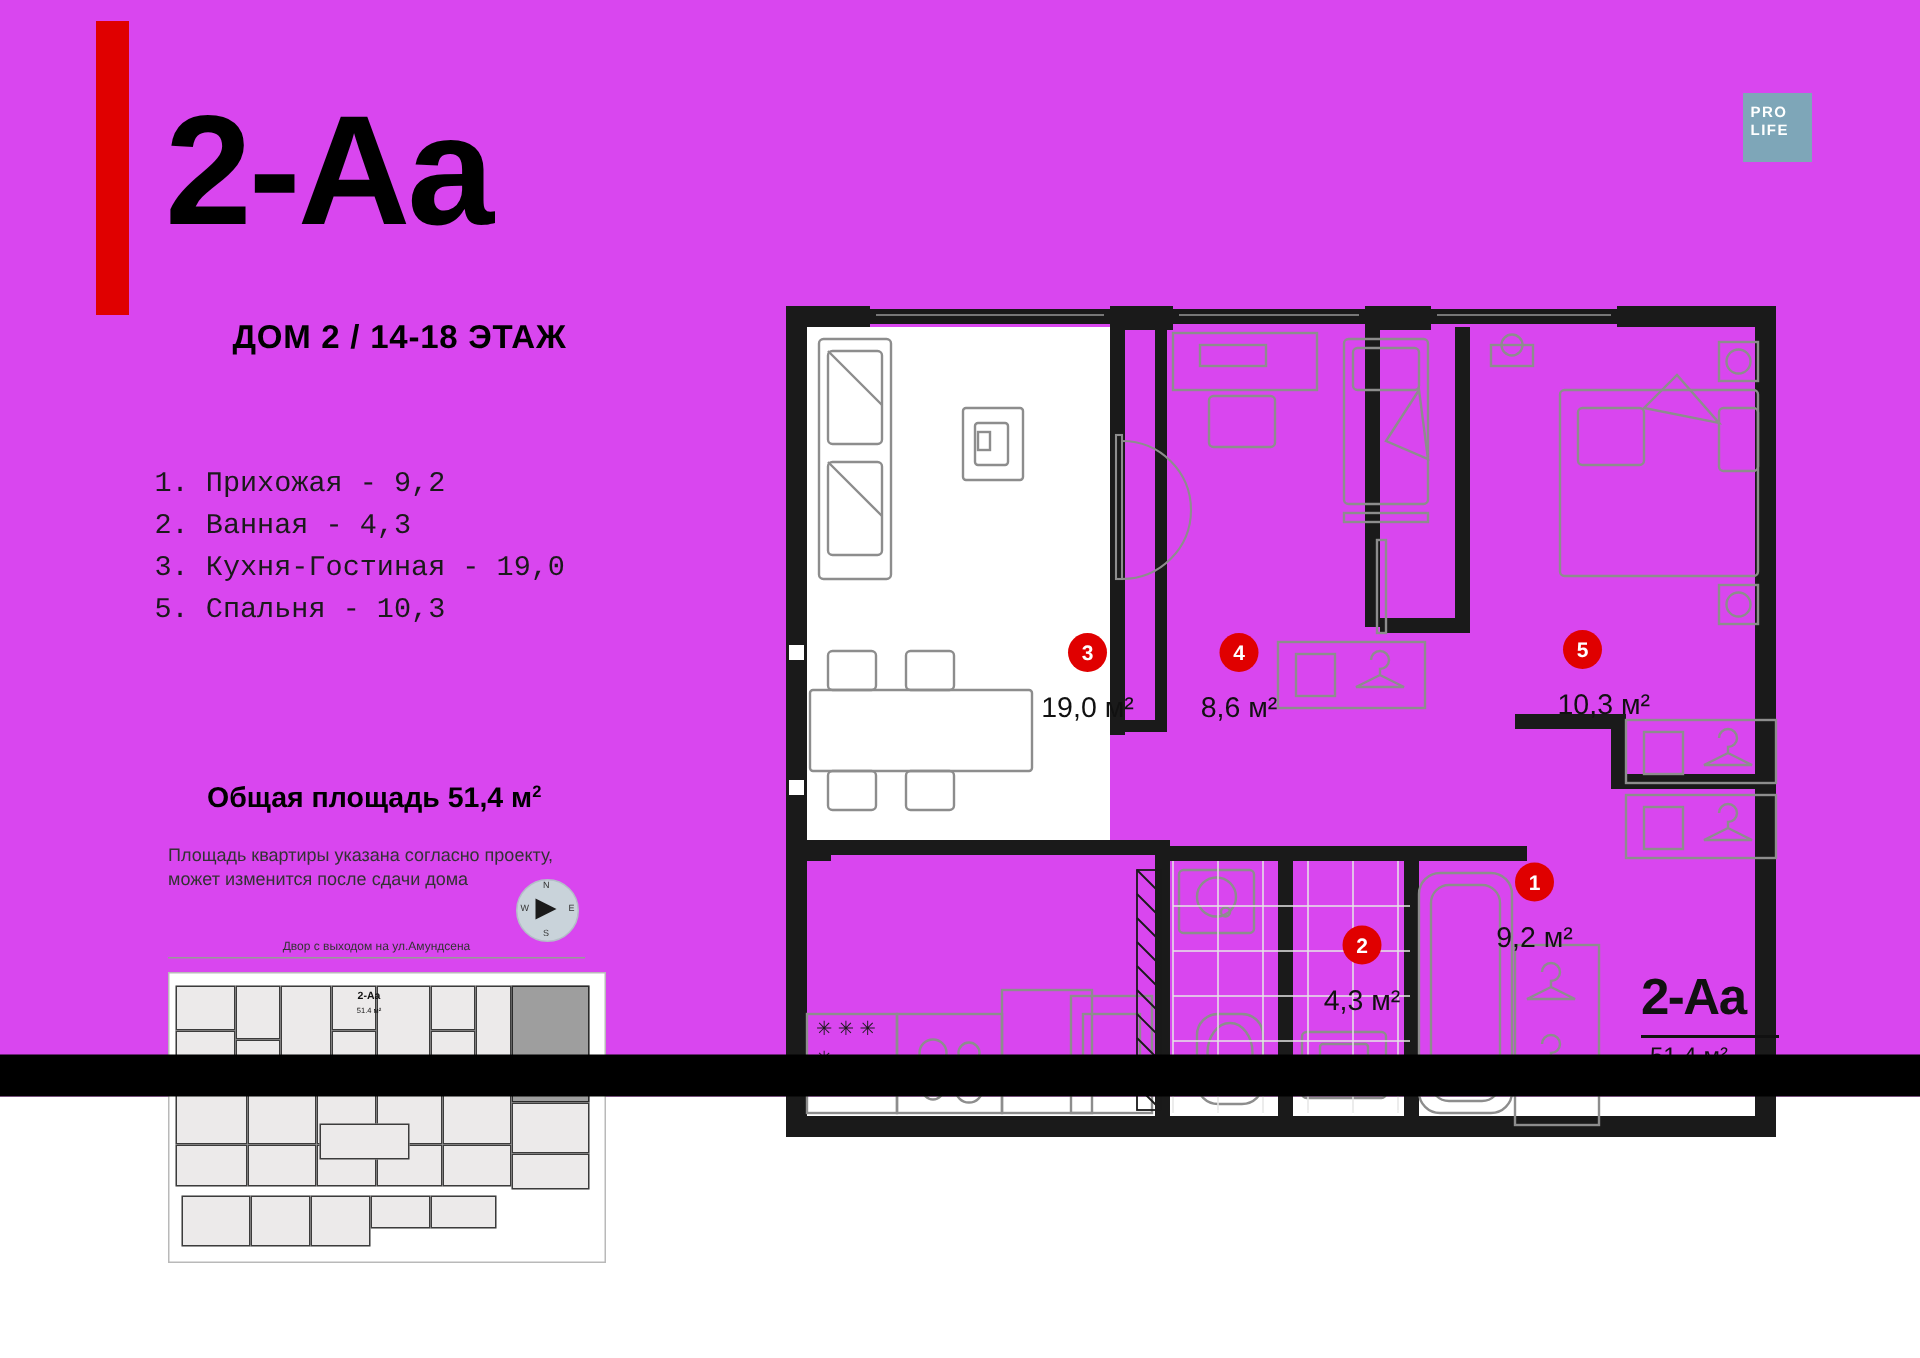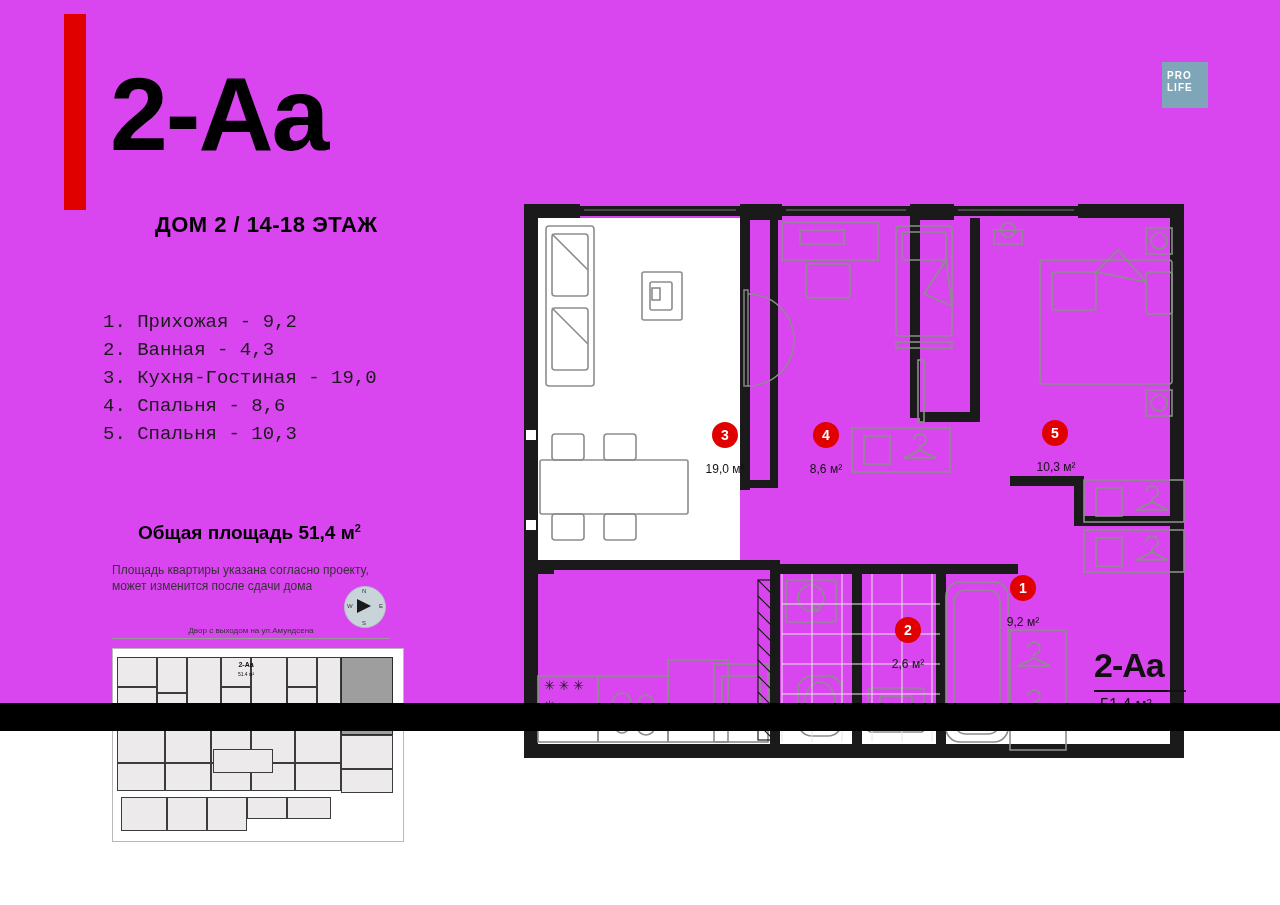--- a/index.html
+++ b/index.html
@@ -219,21 +219,21 @@
     border-radius: 50%;
     background: #e00000;
     color: #fff;
     font-size: 14px;
     font-weight: bold;
     text-align: center;
     line-height: 26px;
   }
   .marker-area {
     position: absolute;
-    font-size: 12px;
+    font-size: 19px;
     color: #111;
     white-space: nowrap;
     text-align: center;
     font-weight: normal;
   }
 
   .plan-title {
     position: absolute;
     left: 1094px;
     top: 646px;
@@ -274,21 +274,20 @@
 
   <div class="red-bar"></div>
 
   <div class="title-main">2-Аa</div>
   <div class="title-sub">ДОМ 2 / 14-18 ЭТАЖ</div>
 
   <div class="room-list">
     <div>1. Прихожая - 9,2</div>
     <div>2. Ванная - 4,3</div>
     <div>3. Кухня-Гостиная - 19,0</div>
-    <div>4. Спальня - 8,6</div>
     <div>5. Спальня - 10,3</div>
   </div>
 
   <div class="total-area">
     <span>Общая площадь 51,4 м</span><sup>2</sup>
   </div>
   <div class="note">
     <div>Площадь квартиры указана согласно проекту,</div>
     <div>может изменится после сдачи дома</div>
   </div>
@@ -498,27 +497,27 @@
       </g>
     </svg>
 
     <div class="marker" style="left:212px; top:232px;">3</div>
     <div class="marker-area" style="left:185px; top:272px; width:80px;">19,0 м²</div>
 
     <div class="marker" style="left:313px; top:232px;">4</div>
     <div class="marker-area" style="left:288px; top:272px; width:76px;">8,6 м²</div>
 
     <div class="marker" style="left:542px; top:230px;">5</div>
-    <div class="marker-area" style="left:512px; top:270px; width:88px;">10,3 м²</div>
+    <div class="marker-area" style="left:512px; top:270px; width:88px;text-align:right;">10,3 м²</div>
 
     <div class="marker" style="left:510px; top:385px;">1</div>
     <div class="marker-area" style="left:483px; top:425px; width:80px;">9,2 м²</div>
 
     <div class="marker" style="left:395px; top:427px;">2</div>
-    <div class="marker-area" style="left:368px; top:467px; width:80px;">2,6 м²</div>
+    <div class="marker-area" style="left:368px; top:467px; width:80px;">4,3 м²</div>
   </div>
 
   <div class="plan-title">2-Аa</div>
   <div class="plan-title-rule"></div>
   <div class="plan-title-area">51,4 м²</div>
 
   <div class="bottom-bar"></div>
 </div>
 
 </body></html>

